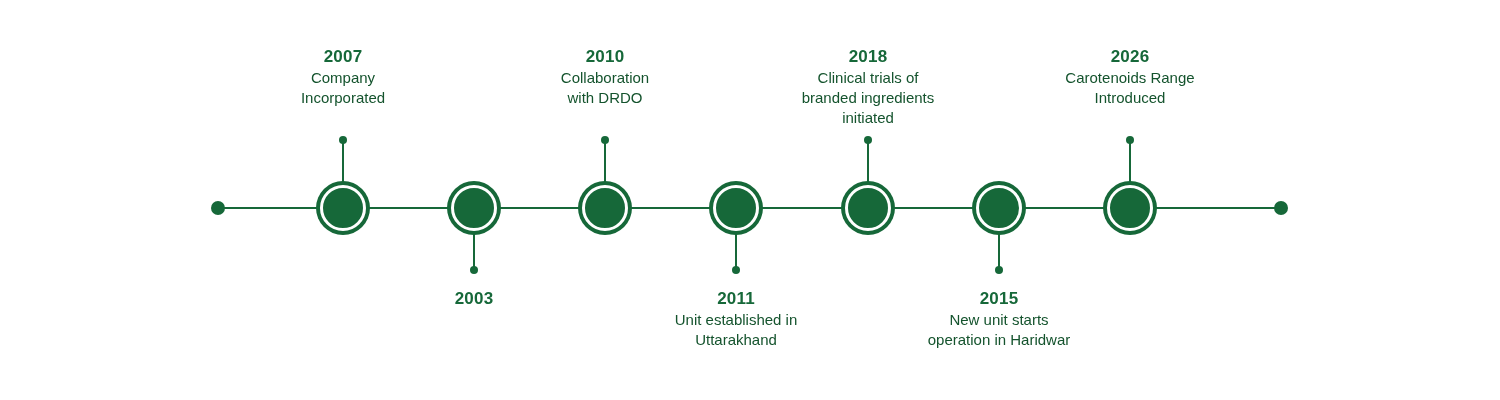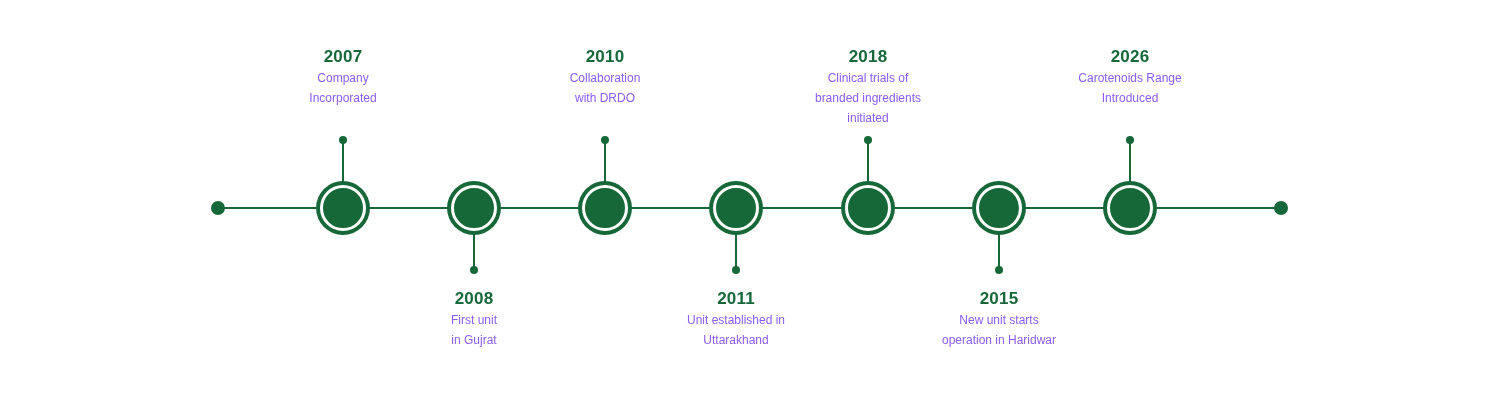--- a/index.html
+++ b/index.html
@@ -101,22 +101,22 @@
   .year {
     display: block;
     font-size: 17px;
     font-weight: bold;
     color: #166839;
     line-height: 22px;
     letter-spacing: 0.2px;
   }
   .desc {
     display: block;
-    font-size: 12px;
-    color: #8b5cf6;
+    font-size: 15px;
+    color: #14532d;
     line-height: 20px;
     white-space: pre-line;
   }
 </style>
 </head>
 <body>
 
 <div class="canvas">
 
   <div class="tl-line"></div>
@@ -136,23 +136,21 @@
     </div>
   </div>
 
   <div class="milestone bottom" style="--cx:474px">
     <div class="stem"></div>
     <div class="stem-dot"></div>
     <div class="node-outer">
         <div class="node-inner"></div>
       </div>
     <div class="label">
-      <span class="year">2008</span>
-      <span class="desc">First unit
-in Gujrat</span>
+      <span class="year">2003</span>
     </div>
   </div>
 
   <div class="milestone top" style="--cx:605px">
     <div class="stem"></div>
     <div class="stem-dot"></div>
     <div class="node-outer">
         <div class="node-inner"></div>
       </div>
     <div class="label">

